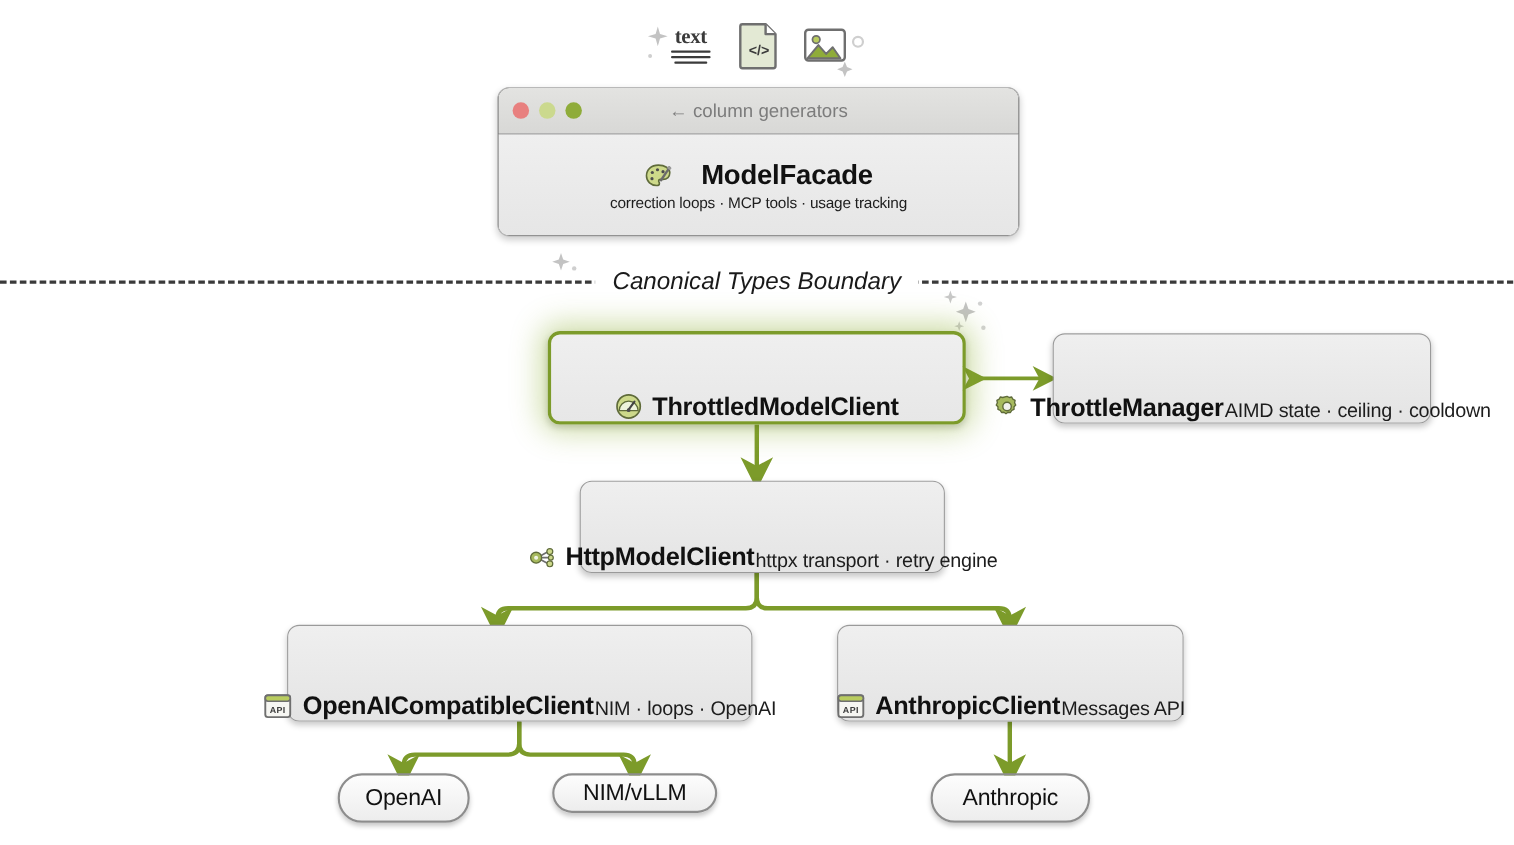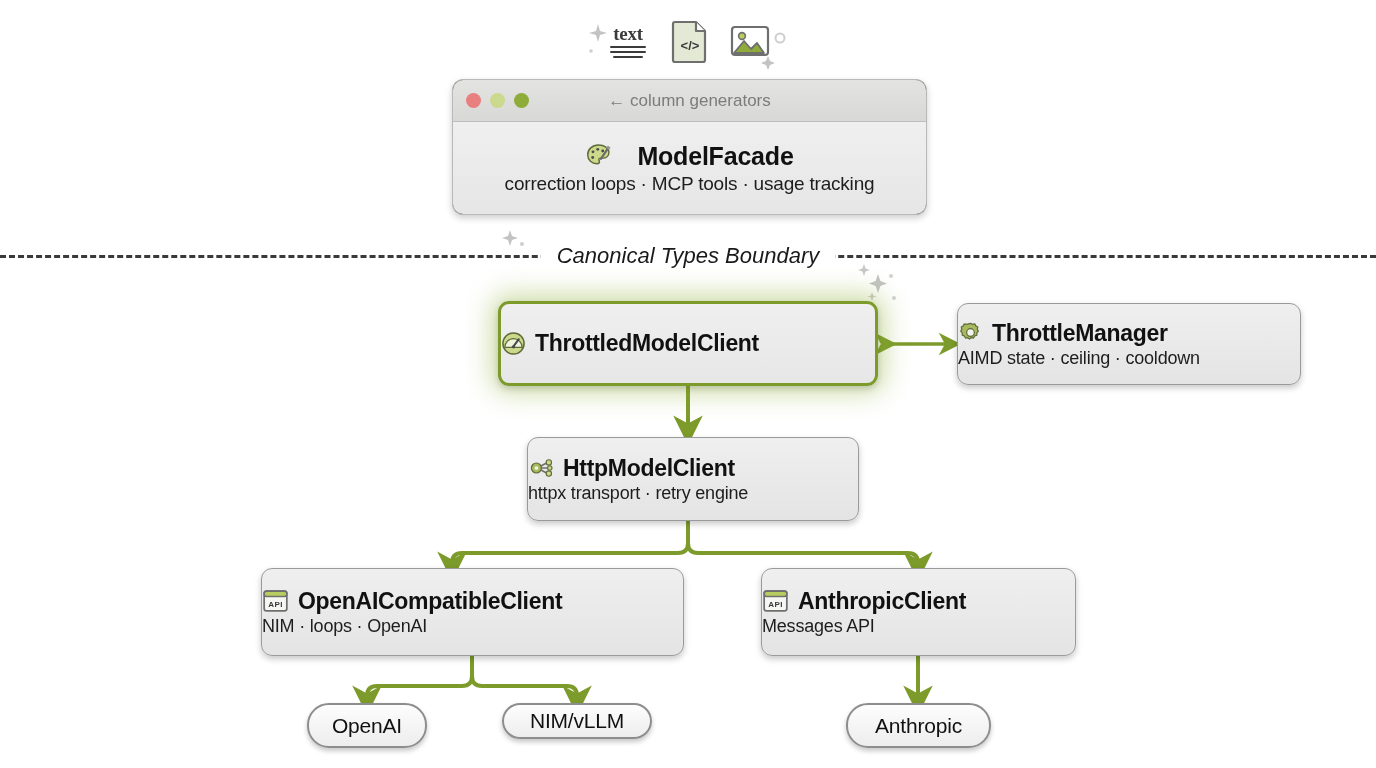--- a/index.html
+++ b/index.html
@@ -117,26 +117,26 @@
     flex-direction: column;
     align-items: center;
     justify-content: center;
     gap: 2px;
   }
   .wb-title {
     font-size: 25px;
     font-weight: bold;
     color: #111;
     display: flex;
-    align-items: flex-start;
+    align-items: flex-end;
     gap: 25px;
     letter-spacing: -0.2px;
   }
   .wb-sub {
-    font-size: 19px;
+    font-size: 14px;
     color: #1d1d1d;
     letter-spacing: -0.2px;
   }
 
   
   .boundary {
     position: absolute;
     left: 0; top: 255px;
     width: 1376px;
     height: 0;
@@ -161,22 +161,22 @@
 
   
   .node {
     position: absolute;
     box-sizing: border-box;
     border: 1px solid #9a9a9a;
     border-radius: 11px;
     background: linear-gradient(#efefef, #e4e4e4);
     box-shadow: 0 3px 6px rgba(0,0,0,0.22);
     display: flex;
-    flex-direction: column;
-    align-items: flex-start;
+    flex-direction: row;
+    align-items: flex-end;
     justify-content: center;
     gap: 1px;
     z-index: 2;
   }
   .node .n-title {
     font-size: 23px;
     font-weight: bold;
     color: #111;
     display: flex;
     align-items: center;

